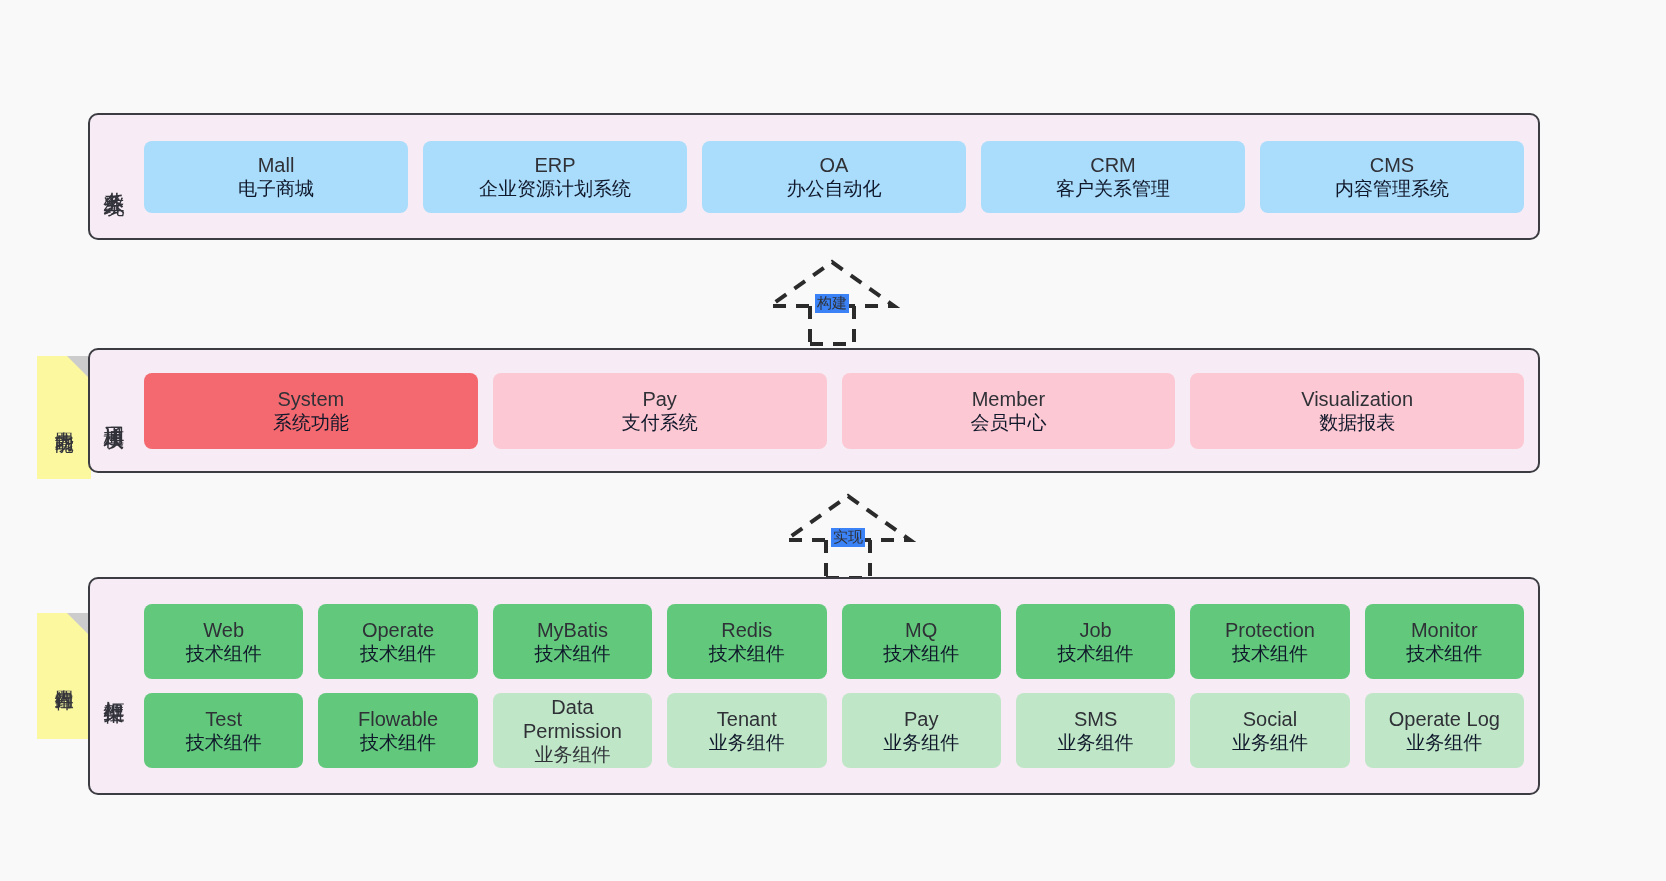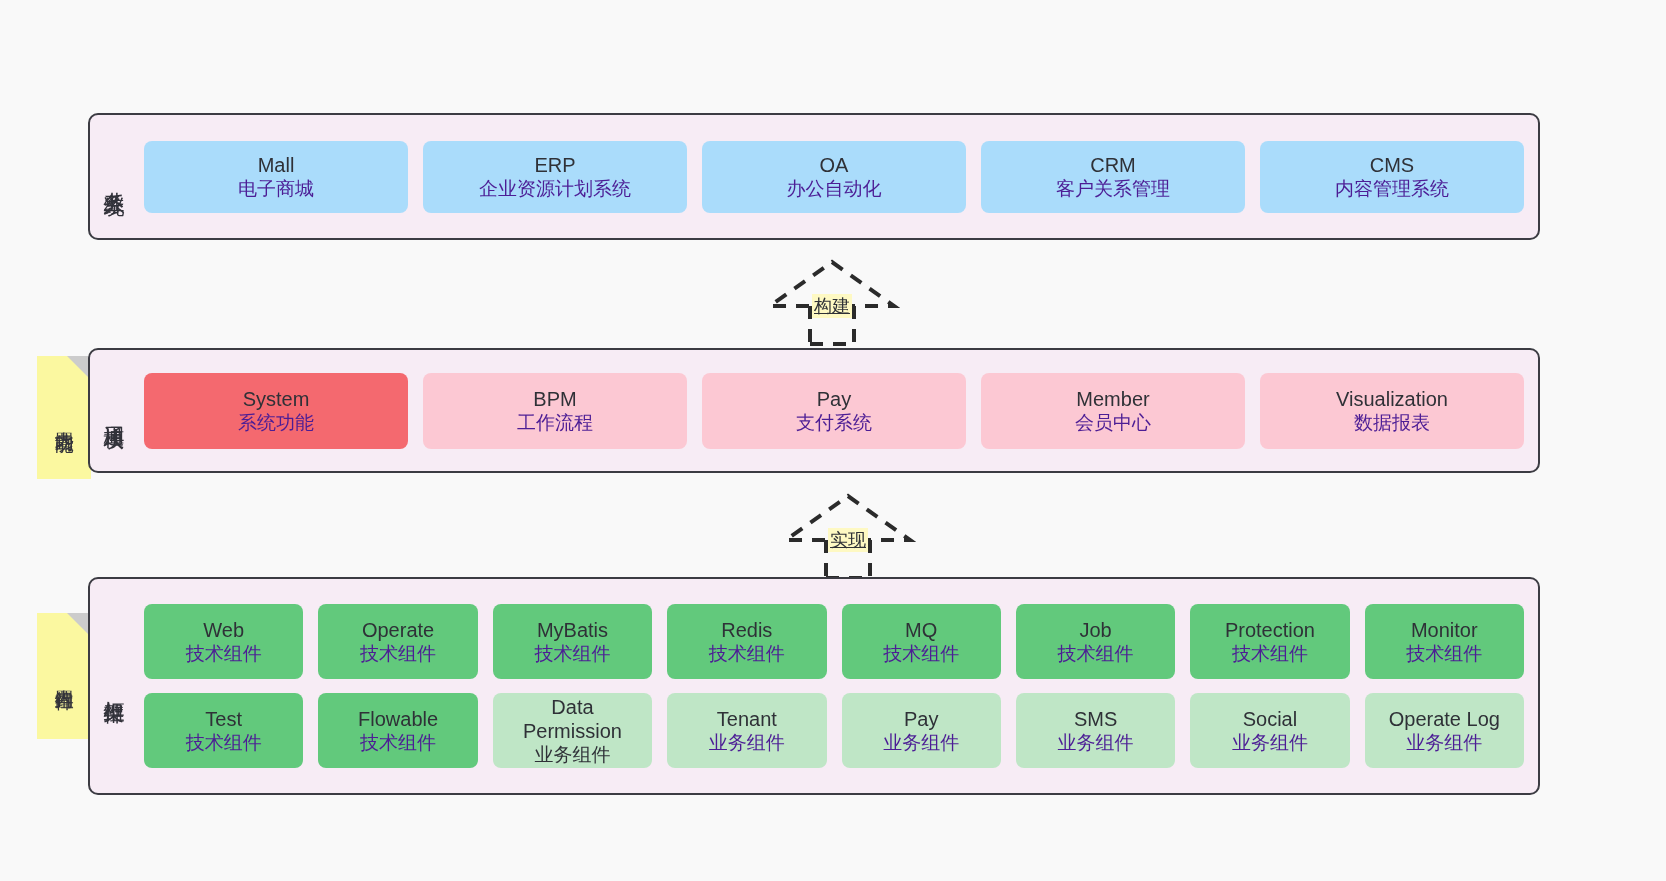--- a/index.html
+++ b/index.html
@@ -71,21 +71,21 @@
     display: flex;
     flex-direction: column;
     align-items: center;
     justify-content: center;
     text-align: center;
     line-height: 1.22;
     padding: 6px 4px;
     user-select: none;
   }
   .box .t1 { font-size: 20px; color: #2f3137; }
-  .box .t2 { font-size: 19px; color: #4c1d95; }
+  .box .t2 { font-size: 19px; color: #0f172a; }
   .box .t3 { font-size: 19px; color: #2f3137; }
 
   .c-blue       { background: #aadcfb; }
   .c-red        { background: #f4696f; }
   .c-pink       { background: #fcc8d3; }
   .c-green      { background: #62c97c; }
   .c-lightgreen { background: #bfe6c6; }
 
   
   #layer-business { left: 88px;  top: 113px; width: 1452px; height: 127px; }
@@ -130,26 +130,25 @@
   .connector {
     position: absolute;
     user-select: none;
   }
   .connector svg { display: block; overflow: visible; }
   .connector .conn-label {
     position: absolute;
     left: 50%;
     transform: translateX(-50%);
     top: 36px;
-    font-size: 18px;
+    font-size: 15px;
     color: #2f3137;
-    background: #fef9c3;
+    background: #3b82f6;
     padding: 0 2px;
     white-space: nowrap;
-    text-decoration: underline;
   }
   #connector-build   { left: 742px; top: 258px; width: 180px; height: 86px; }
   #connector-realize { left: 758px; top: 492px; width: 180px; height: 86px; }
 </style>
 </head>
 <body>
 
 <div id="canvas">
 
   <div class="layer" id="layer-business">
@@ -194,24 +193,20 @@
   </div>
   <div class="layer" id="layer-common">
     <div class="layer-title">通用模块</div>
     <div class="layer-body">
       <div class="row">
         <div class="box c-red">
           <span class="t1">System</span>
           <span class="t2">系统功能</span>
         </div>
         <div class="box c-pink">
-          <span class="t1">BPM</span>
-          <span class="t2">工作流程</span>
-        </div>
-        <div class="box c-pink">
           <span class="t1">Pay</span>
           <span class="t2">支付系统</span>
         </div>
         <div class="box c-pink">
           <span class="t1">Member</span>
           <span class="t2">会员中心</span>
         </div>
         <div class="box c-pink">
           <span class="t1">Visualization</span>
           <span class="t2">数据报表</span>

